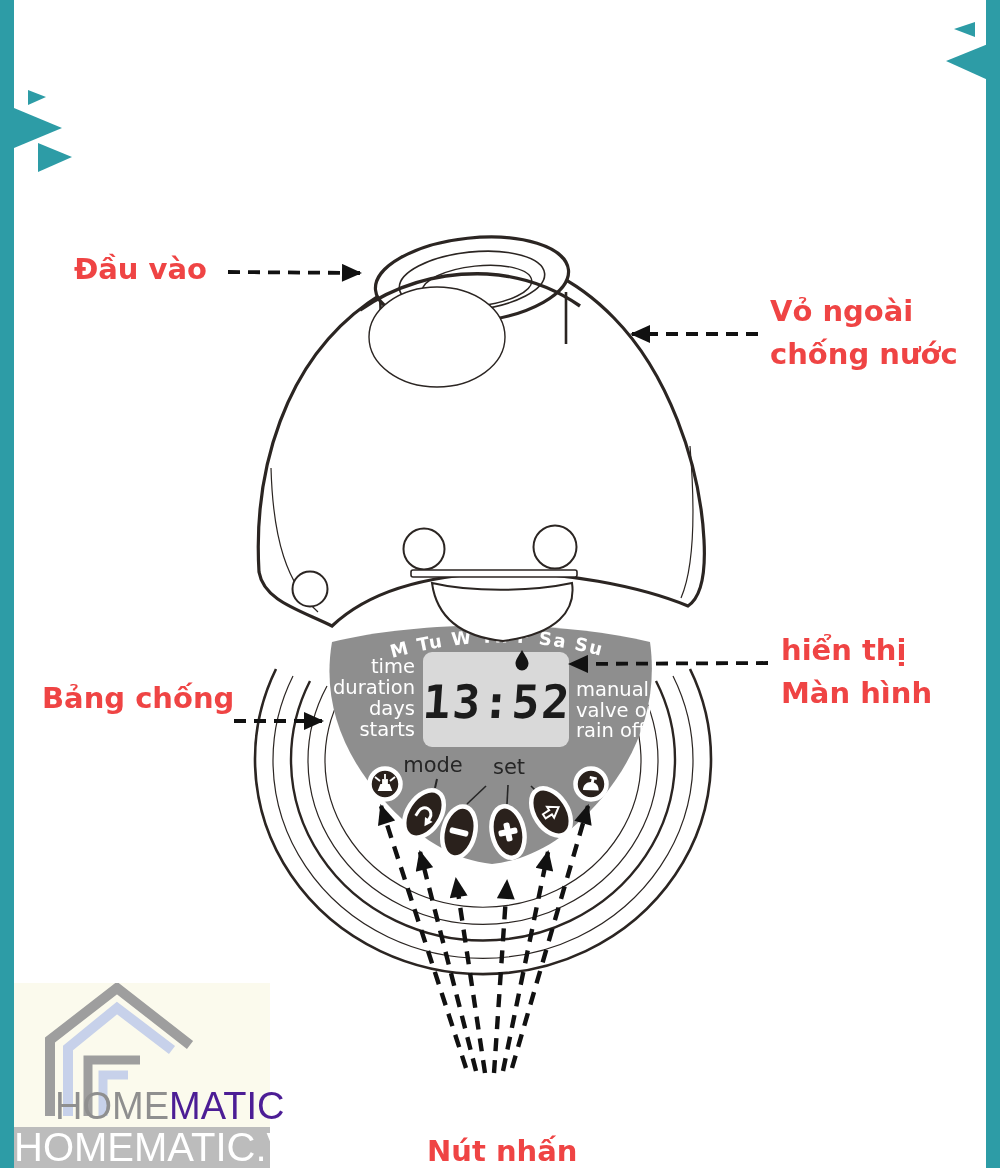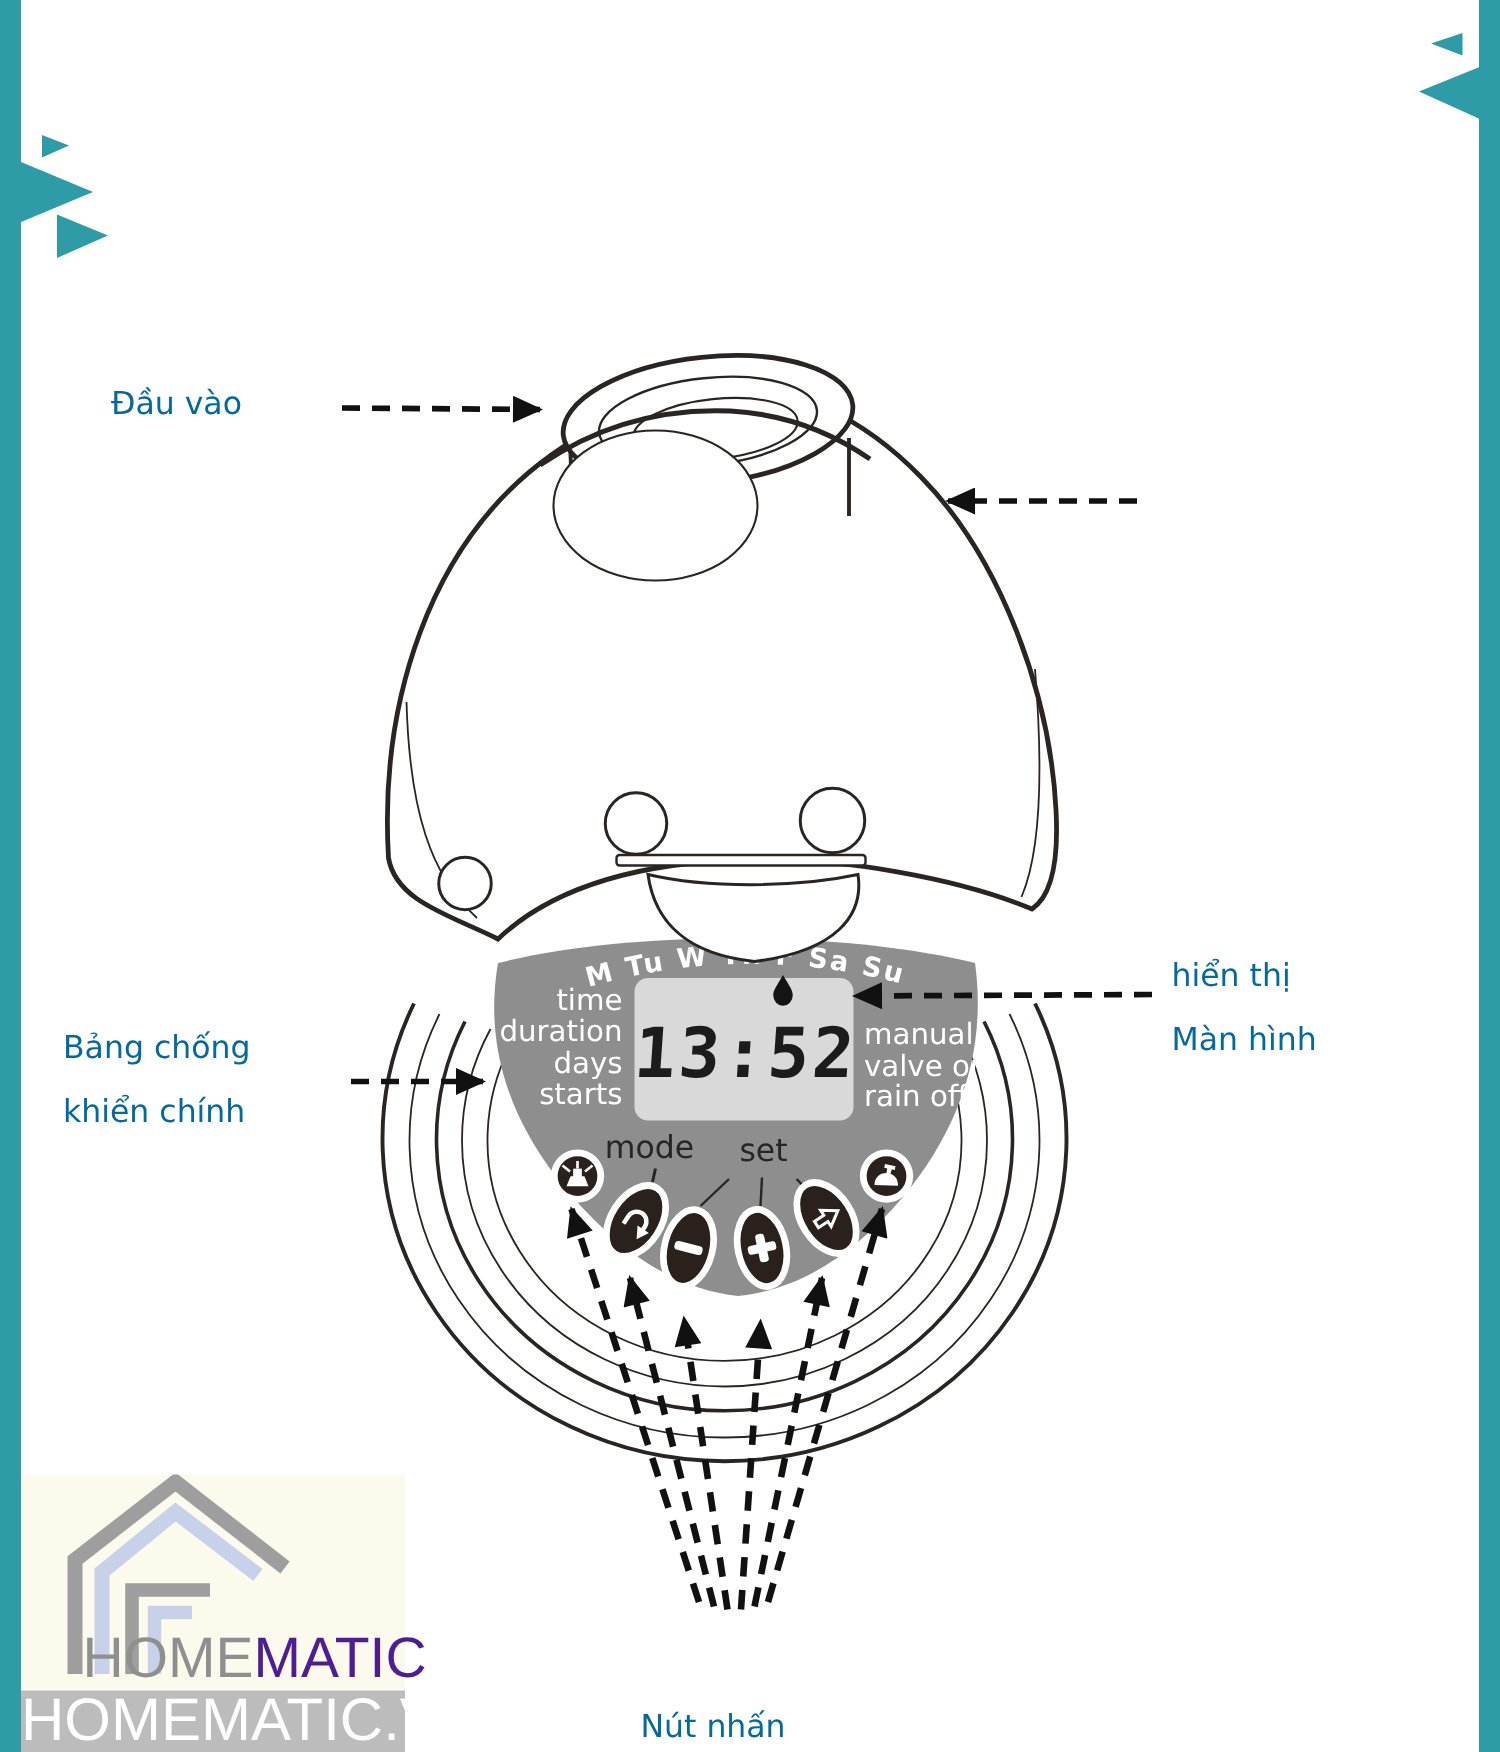--- a/index.html
+++ b/index.html
@@ -1,21 +1,21 @@
 <!DOCTYPE html>
 <html><head>
 <meta charset="utf-8">
 <style>
   html,body{margin:0;padding:0;background:#fff;}
   .page{position:relative;width:1000px;height:1168px;background:#fff;overflow:hidden;
         font-family:"DejaVu Sans", sans-serif;}
   .accent-bar{position:absolute;top:0;width:14px;height:1168px;background:#2d9ca6;}
   .bar-left{left:0;} .bar-right{left:986px;}
   svg{position:absolute;left:0;top:0;}
-  .anno{position:absolute;font-weight:400;font-size:21px;line-height:43px;color:#0369a1;white-space:nowrap;}
+  .anno{position:absolute;font-weight:700;font-size:29px;line-height:43px;color:#ef4444;white-space:nowrap;}
   .wm-box{position:absolute;left:14px;top:983px;width:256px;height:144px;background:#fbfaed;}
   .wm-bar{position:absolute;left:14px;top:1127px;width:256px;height:41px;background:#bcbcbc;
           color:#ffffff;font-size:40px;line-height:41px;font-weight:400;letter-spacing:0px;
           font-family:"Liberation Sans",sans-serif;overflow:hidden;}
   .wm-text{position:absolute;left:55px;top:1085px;font-size:38px;font-weight:400;
            font-family:"Liberation Sans",sans-serif;letter-spacing:0px;}
   .wm-gray{color:#8f8f8f;margin-top:44px;} .wm-blue{color:#4c1d95;}
 </style>
 </head>
 <body>
@@ -157,27 +157,30 @@
       <line x1="466" y1="1068" x2="381" y2="806"></line>
       <line x1="476" y1="1071" x2="420" y2="852"></line>
       <line x1="485" y1="1073" x2="456" y2="879"></line>
       <line x1="494" y1="1073" x2="507" y2="881"></line>
       <line x1="503" y1="1071" x2="548" y2="852"></line>
       <line x1="512" y1="1068" x2="588" y2="806"></line>
     </g>
   </svg>
 
   <div class="anno" style="left:74px;top:248px;">Đầu vào</div>
+  <div class="anno" style="left:770px;top:290px;">
+    <div>Vỏ ngoài</div>
+    <div>chống nước</div>
+  </div>
   <div class="anno" style="left:781px;top:629px;">
     <div>hiển thị</div>
     <div>Màn hình</div>
   </div>
   <div class="anno" style="left:42px;top:677px;">
     <div>Bảng chống</div>
-    <div>khiển chính</div>
   </div>
   <div class="anno" style="left:427px;top:1130px;">Nút nhấn</div>
 
   <div class="wm-box">
     <svg width="256" height="144" viewBox="0 0 256 144">
       <polyline points="36,133 36,57 103,5 176,62" fill="none" stroke="#9e9e9e" stroke-width="10"></polyline>
       <polyline points="54,133 54,65 103,25 158,67" fill="none" stroke="#c7d1ea" stroke-width="10"></polyline>
       <polyline points="74,133 74,77 126,77" fill="none" stroke="#9e9e9e" stroke-width="9"></polyline>
       <polyline points="89,133 89,92 114,92" fill="none" stroke="#c7d1ea" stroke-width="9"></polyline>
     </svg>

